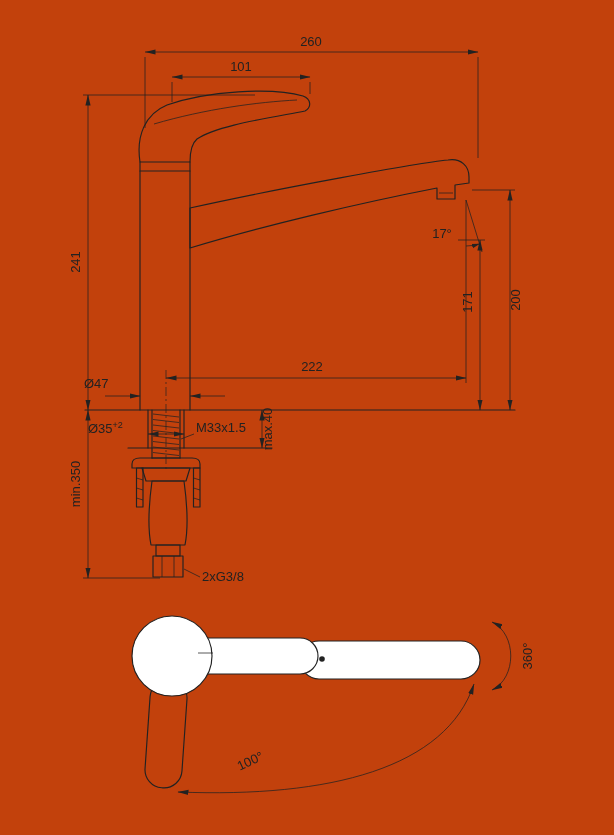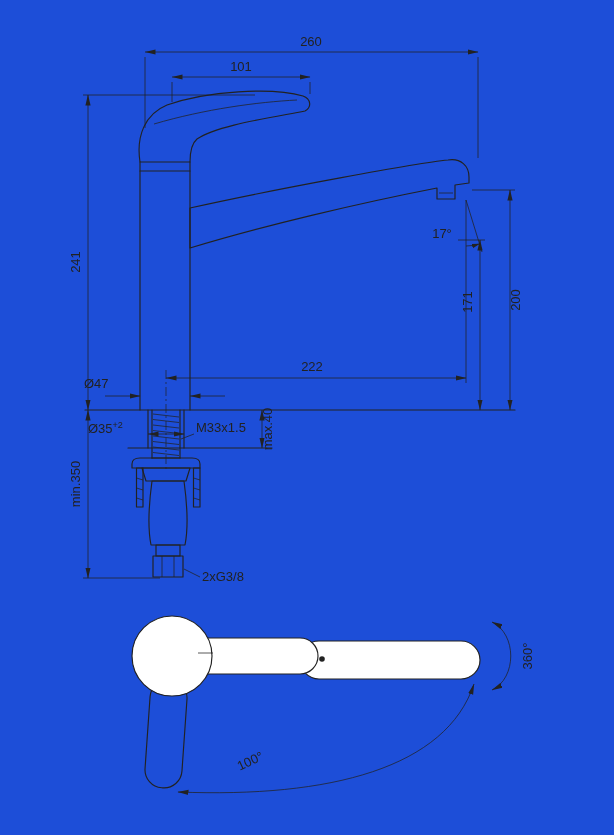--- a/index.html
+++ b/index.html
@@ -1,16 +1,16 @@
 <!DOCTYPE html>
 <html><head>
 <meta charset="utf-8">
 <style>
   html,body{margin:0;padding:0;background:#fff;}
-  .sheet{position:relative;width:614px;height:835px;background:#1d4ed8;overflow:hidden;}
+  .sheet{position:relative;width:614px;height:835px;background:#c2410c;overflow:hidden;}
   svg text{font-family:"Liberation Sans",sans-serif;font-size:13px;fill:#222;}
   .o{fill:none;stroke:#222;stroke-width:1.15;stroke-linecap:round;stroke-linejoin:round;}
   .t{fill:none;stroke:#222;stroke-width:0.75;}
   .d{fill:none;stroke:#222;stroke-width:0.7;stroke-dasharray:9 3 2 3;}
   .wf{fill:#fff;stroke:#222;stroke-width:1.15;stroke-linejoin:round;}
 </style>
 </head>
 <body>
 
 <div class="sheet">

